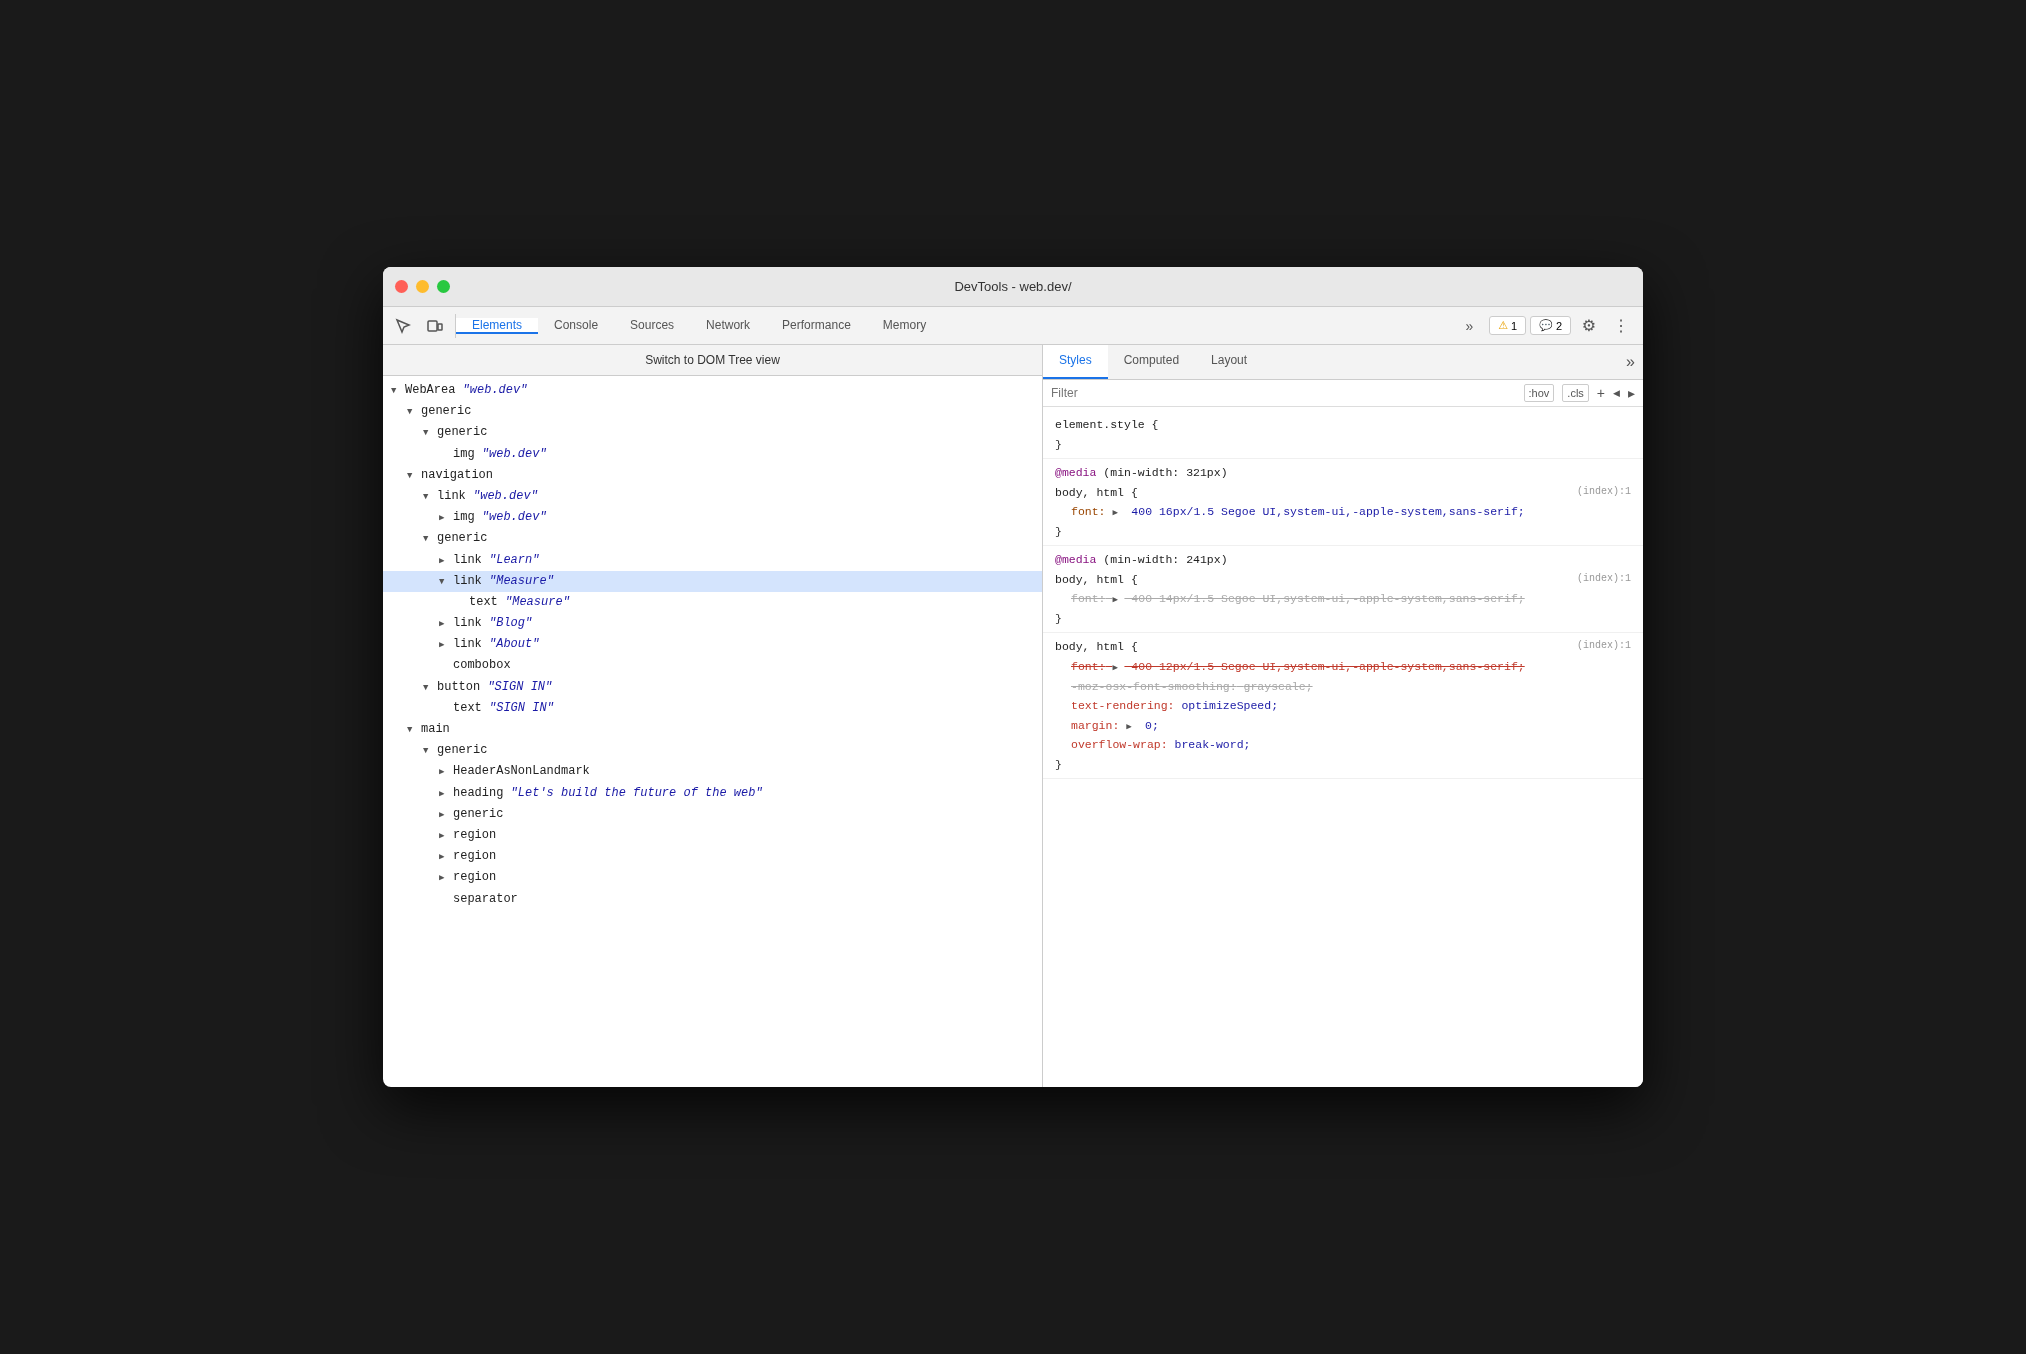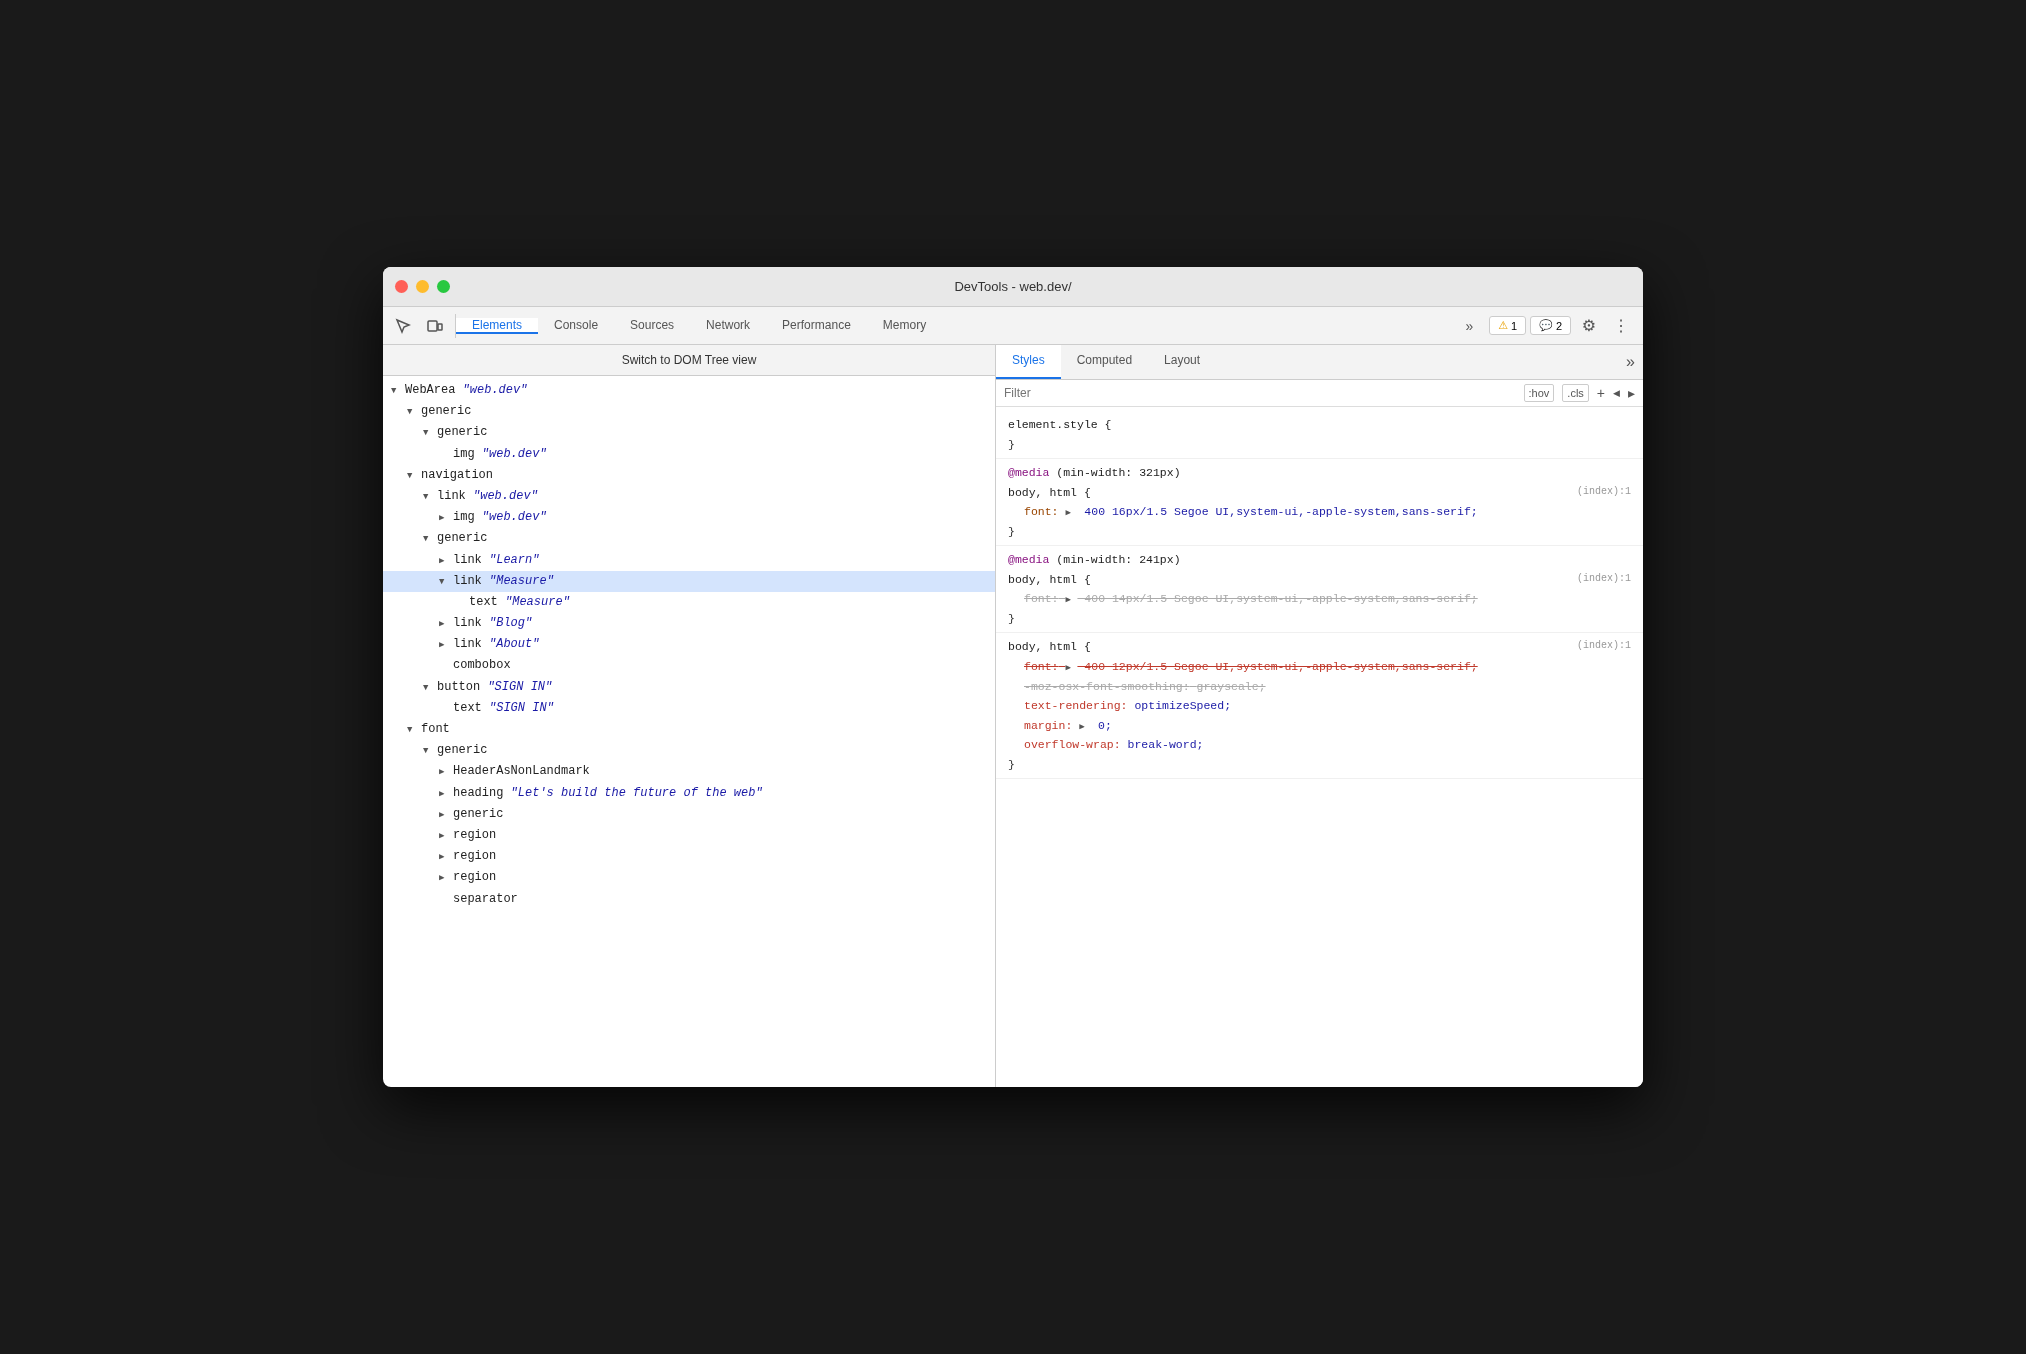--- a/index.html
+++ b/index.html
@@ -122,21 +122,21 @@
 
     
     .devtools-body {
       display: flex;
       flex: 1;
       overflow: hidden;
     }
 
     
     .dom-panel {
-      width: 613px;
+      width: 660px;
       display: flex;
       flex-direction: column;
       border-right: 1px solid #ccc;
       overflow: hidden;
     }
     .dom-toolbar {
       background: #f3f3f3;
       border-bottom: 1px solid #ccc;
       padding: 8px 0;
       text-align: center;
@@ -452,21 +452,21 @@
           <span class="tree-indent"></span>
           <span class="tree-indent"></span>
           <span class="tree-indent"></span>
           <span class="tree-arrow empty"></span>
           <span class="tree-text">text <span class="tree-string">"SIGN IN"</span></span>
         </div>
 
         <div class="tree-row">
           <span class="tree-indent"></span>
           <span class="tree-arrow open"></span>
-          <span class="tree-text">font</span>
+          <span class="tree-text">main</span>
         </div>
 
         <div class="tree-row">
           <span class="tree-indent"></span>
           <span class="tree-indent"></span>
           <span class="tree-arrow open"></span>
           <span class="tree-text">generic</span>
         </div>
 
         <div class="tree-row">

